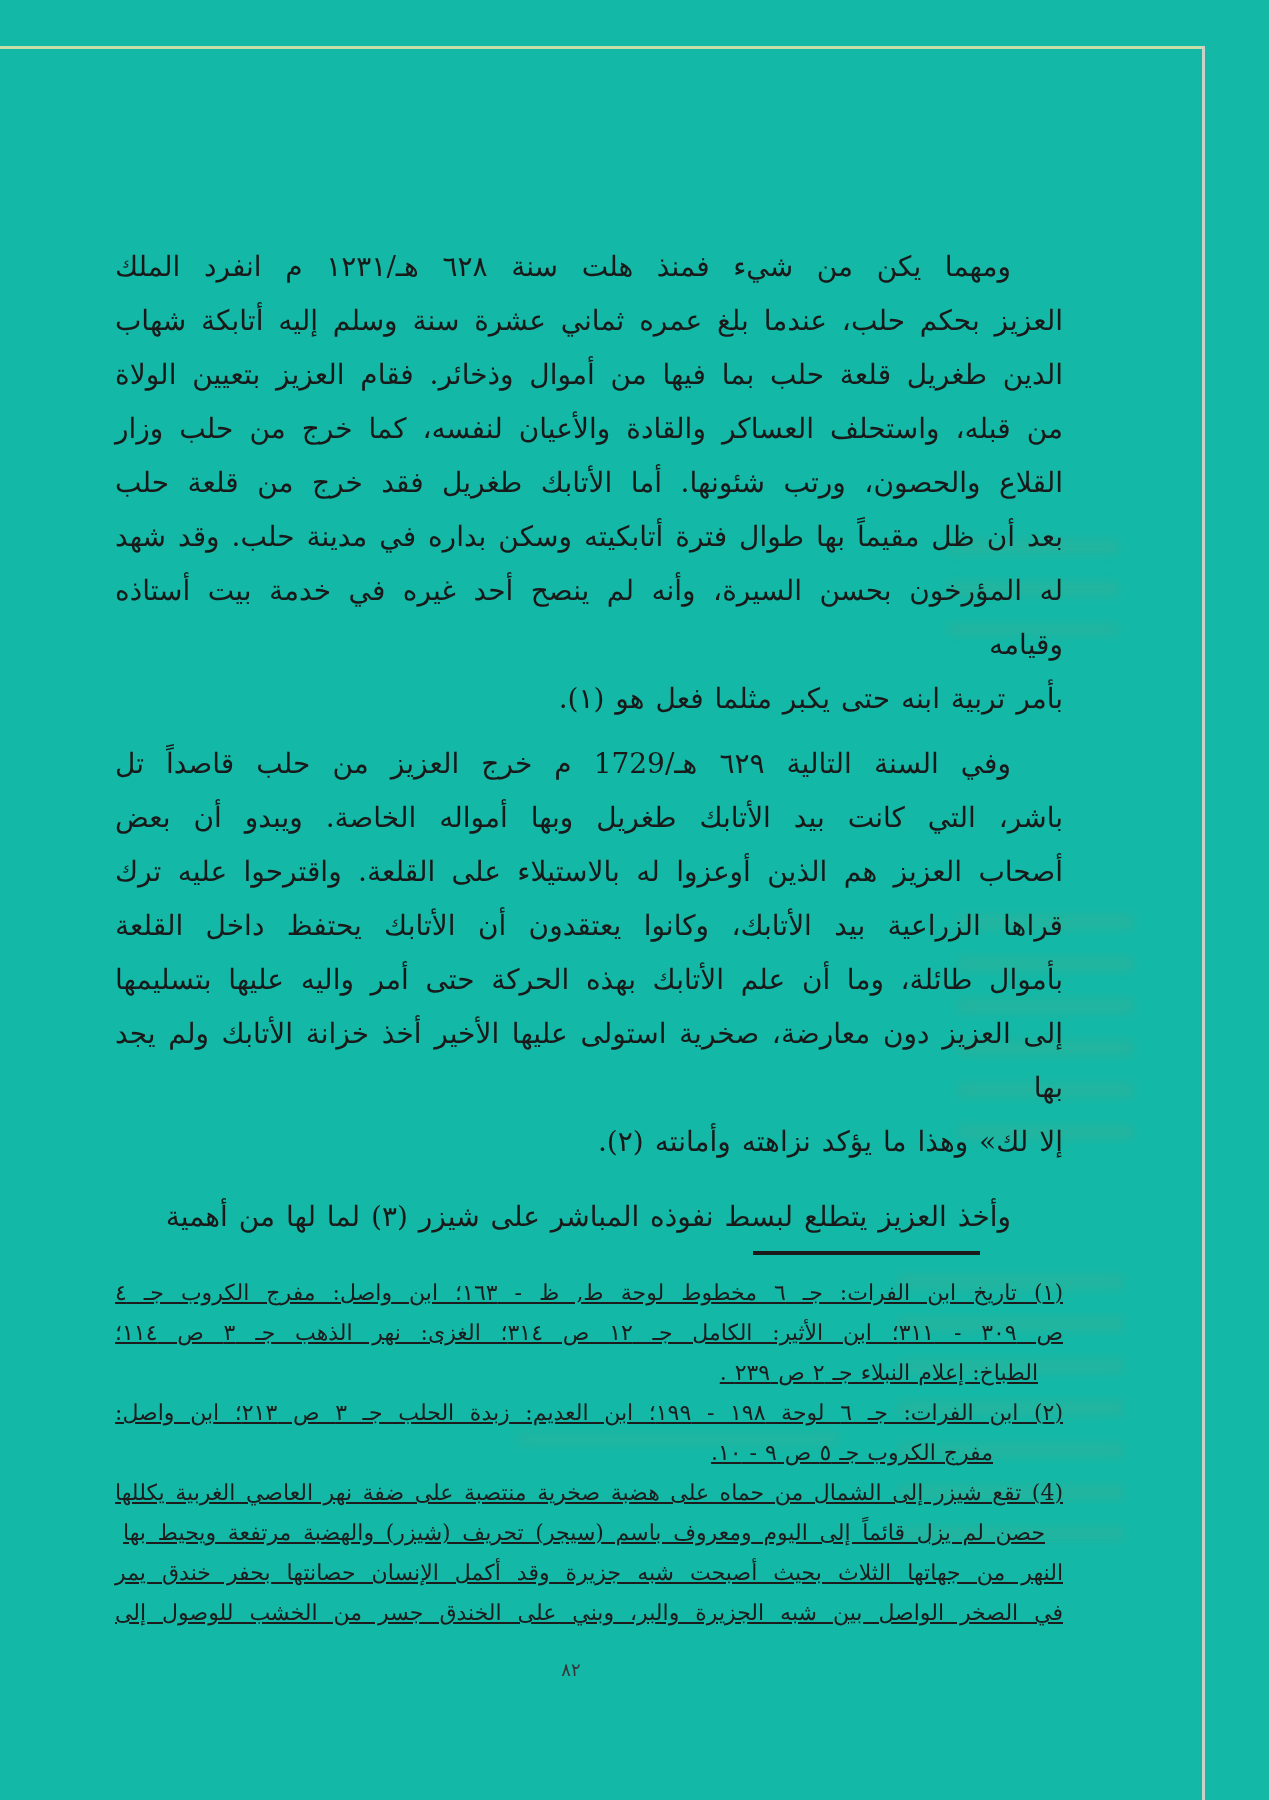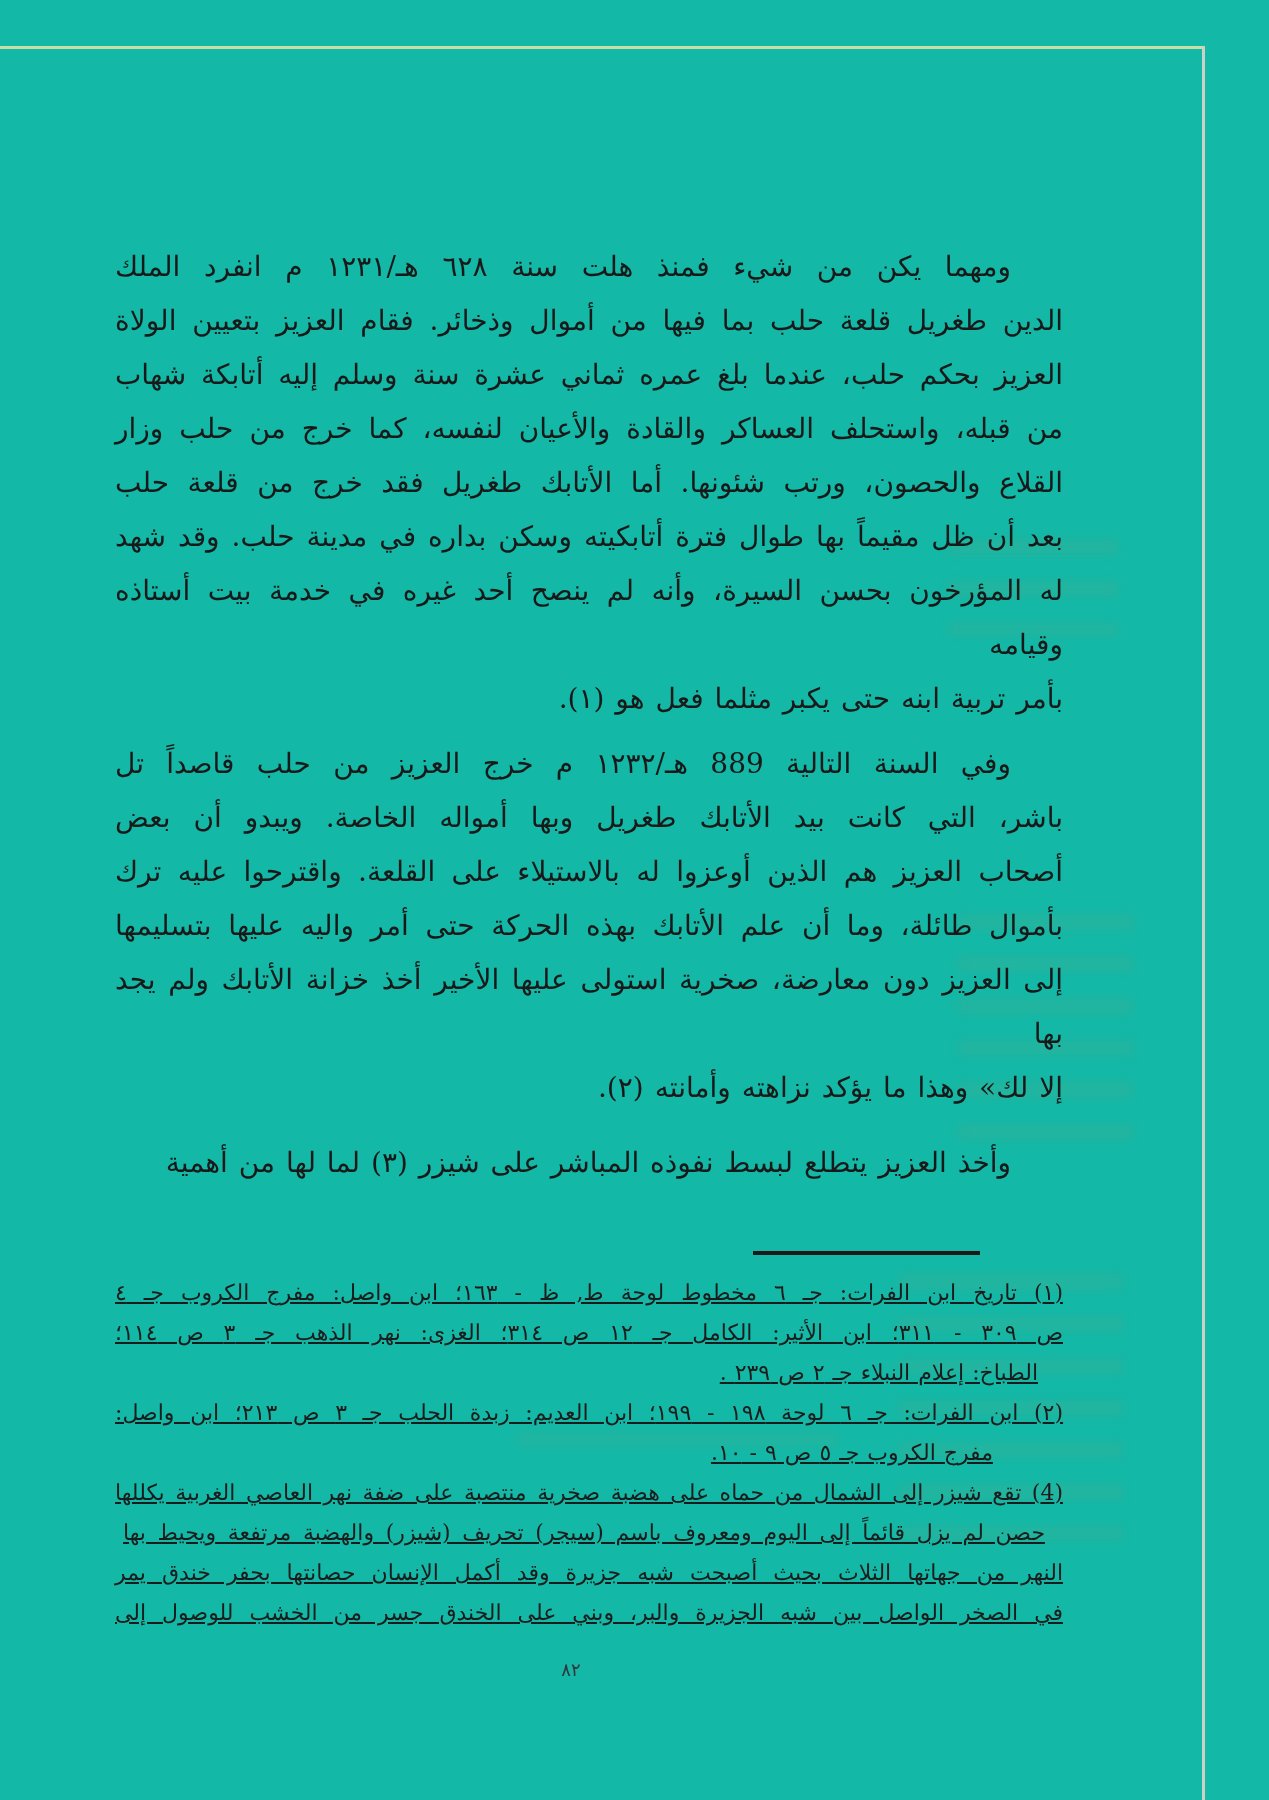--- a/index.html
+++ b/index.html
@@ -70,33 +70,34 @@
   <div class="ghost g1"></div>
   <div class="ghost g2"></div>
   <div class="ghost g3"></div>
   <div class="ghost g4"></div>
   <div class="smudge"></div>
 
   <div class="body-text">
 
     <div class="para p1">
       <div class="bline first">ومهما يكن من شيء فمنذ هلت سنة ٦٢٨ هـ/١٢٣١ م انفرد الملك</div>
+      <div class="bline">العزيز بحكم حلب، عندما بلغ عمره ثماني عشرة سنة وسلم إليه أتابكة شهاب</div>
       <div class="bline">الدين طغريل قلعة حلب بما فيها من أموال وذخائر. فقام العزيز بتعيين الولاة</div>
-      <div class="bline">العزيز بحكم حلب، عندما بلغ عمره ثماني عشرة سنة وسلم إليه أتابكة شهاب</div>
       <div class="bline">من قبله، واستحلف العساكر والقادة والأعيان لنفسه، كما خرج من حلب وزار</div>
       <div class="bline">القلاع والحصون، ورتب شئونها. أما الأتابك طغريل فقد خرج من قلعة حلب</div>
       <div class="bline">بعد أن ظل مقيماً بها طوال فترة أتابكيته وسكن بداره في مدينة حلب. وقد شهد</div>
       <div class="bline">له المؤرخون بحسن السيرة، وأنه لم ينصح أحد غيره في خدمة بيت أستاذه وقيامه</div>
       <div class="bline last">بأمر تربية ابنه حتى يكبر مثلما فعل هو (١).</div>
     </div>
 
     <div class="para p2">
-      <div class="bline first">وفي السنة التالية 889 هـ/١٢٣٢ م خرج العزيز من حلب قاصداً تل</div>
+      <div class="bline first">وفي السنة التالية ٦٢٩ هـ/1729 م خرج العزيز من حلب قاصداً تل</div>
       <div class="bline">باشر، التي كانت بيد الأتابك طغريل وبها أمواله الخاصة. ويبدو أن بعض</div>
       <div class="bline">أصحاب العزيز هم الذين أوعزوا له بالاستيلاء على القلعة. واقترحوا عليه ترك</div>
+      <div class="bline">قراها الزراعية بيد الأتابك، وكانوا يعتقدون أن الأتابك يحتفظ داخل القلعة</div>
       <div class="bline">بأموال طائلة، وما أن علم الأتابك بهذه الحركة حتى أمر واليه عليها بتسليمها</div>
       <div class="bline">إلى العزيز دون معارضة، صخرية استولى عليها الأخير أخذ خزانة الأتابك ولم يجد بها</div>
       <div class="bline last">إلا لك» وهذا ما يؤكد نزاهته وأمانته (٢).</div>
     </div>
 
     <div class="para p3">
       <div class="bline first last">وأخذ العزيز يتطلع لبسط نفوذه المباشر على شيزر (٣) لما لها من أهمية</div>
     </div>
 
   </div>

